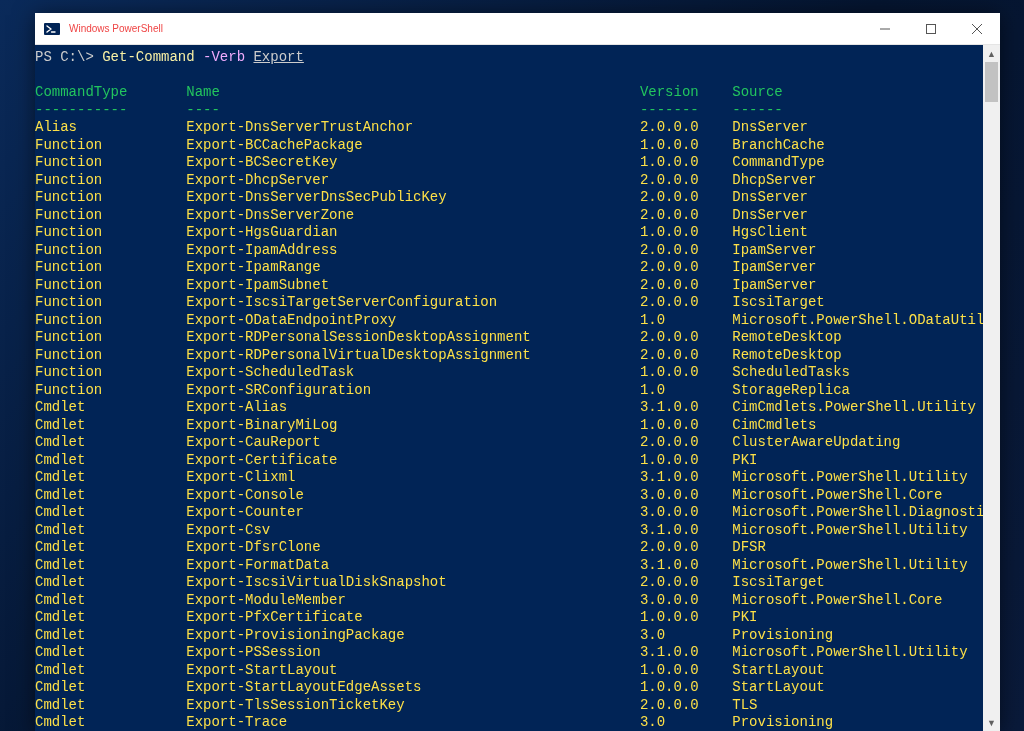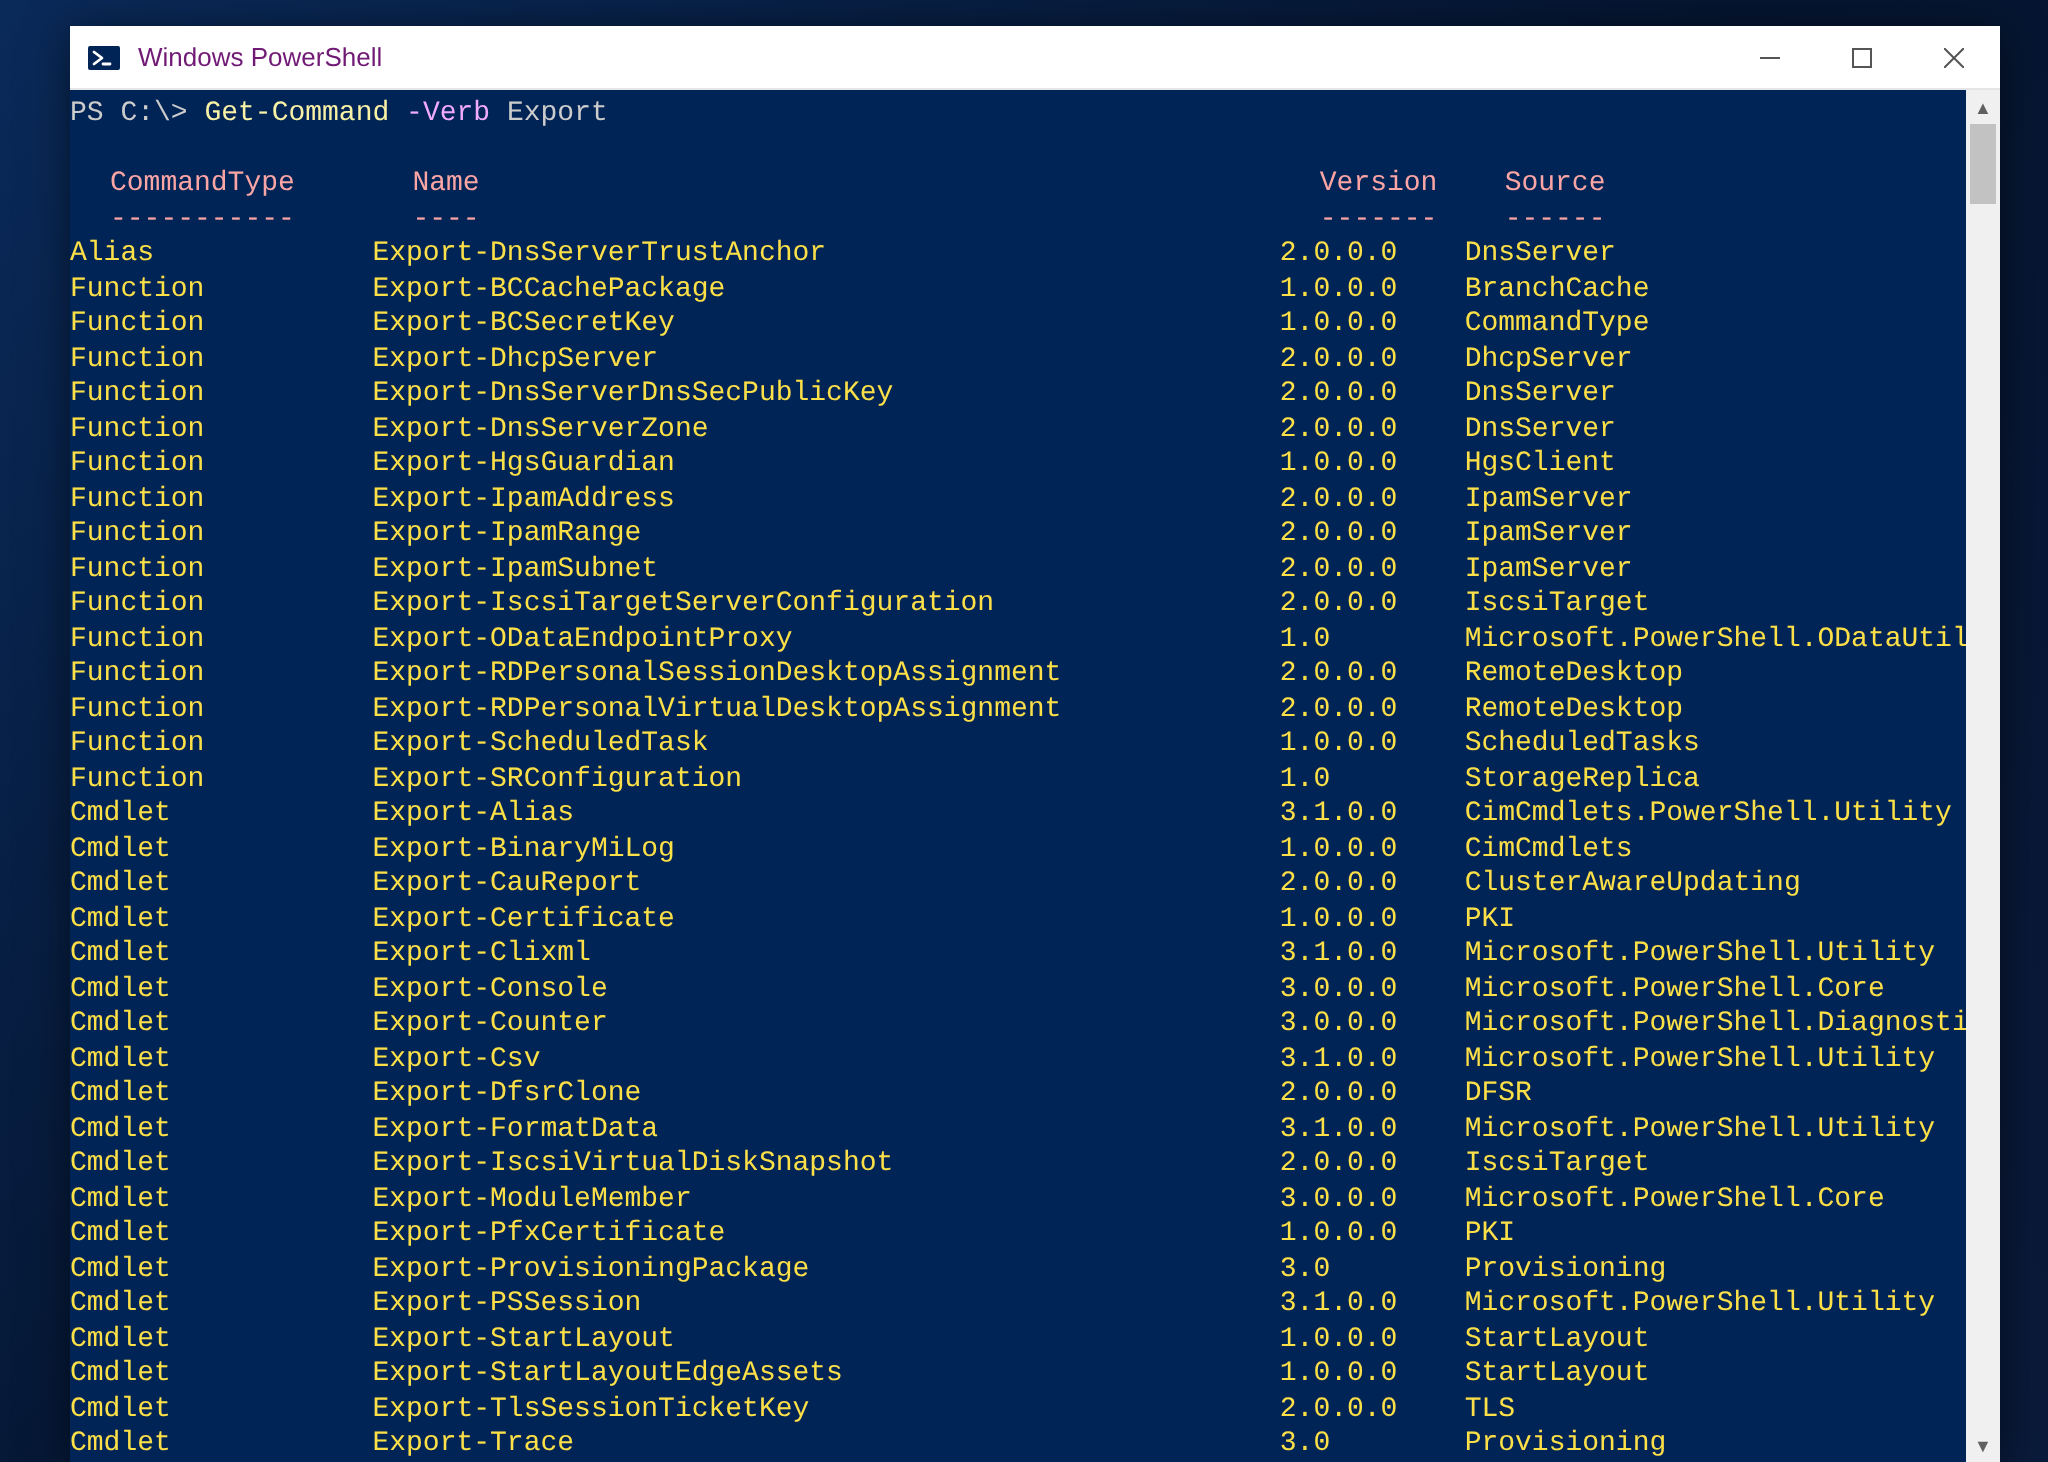--- a/index.html
+++ b/index.html
@@ -30,22 +30,22 @@
   }
   .titlebar .icon {
     width: 18px;
     height: 18px;
     margin-right: 8px;
     display: flex;
     align-items: center;
     justify-content: center;
   }
   .titlebar .title {
-    color: #701a75;
-    font-size: 13px;
+    color: #ef4444;
+    font-size: 10px;
     flex: 1;
   }
   .titlebar .controls {
     display: flex;
     height: 100%;
   }
   .titlebar .ctrl {
     width: 46px;
     height: 100%;
     display: flex;
@@ -89,22 +89,22 @@
   .scroll-thumb {
     position: absolute;
     left: 2px; right: 2px;
     top: 17px;
     height: 40px;
     background: #c2c2c2;
   }
   .prompt { color: #cccccc; }
   .cmdlet { color: #f9f1a5; font-family: Liberation Mono, monospace; }
   .param  { color: #f0abfc; }
-  .arg    { color: #cccccc; }
-  .hdr    { color: #fca5a5; margin-left: 20px; }
+  .arg    { color: #cccccc; text-decoration: underline; }
+  .hdr    { color: #22c55e; }
   .row    { color: #fde047; }
 </style>
 </head>
 <body>
 
 <div class="window">
   <div class="titlebar">
     <span class="icon">
       <svg width="16" height="16" viewBox="0 0 16 16">
         <rect x="0" y="2" width="16" height="12" rx="1" fill="#012456"></rect>

